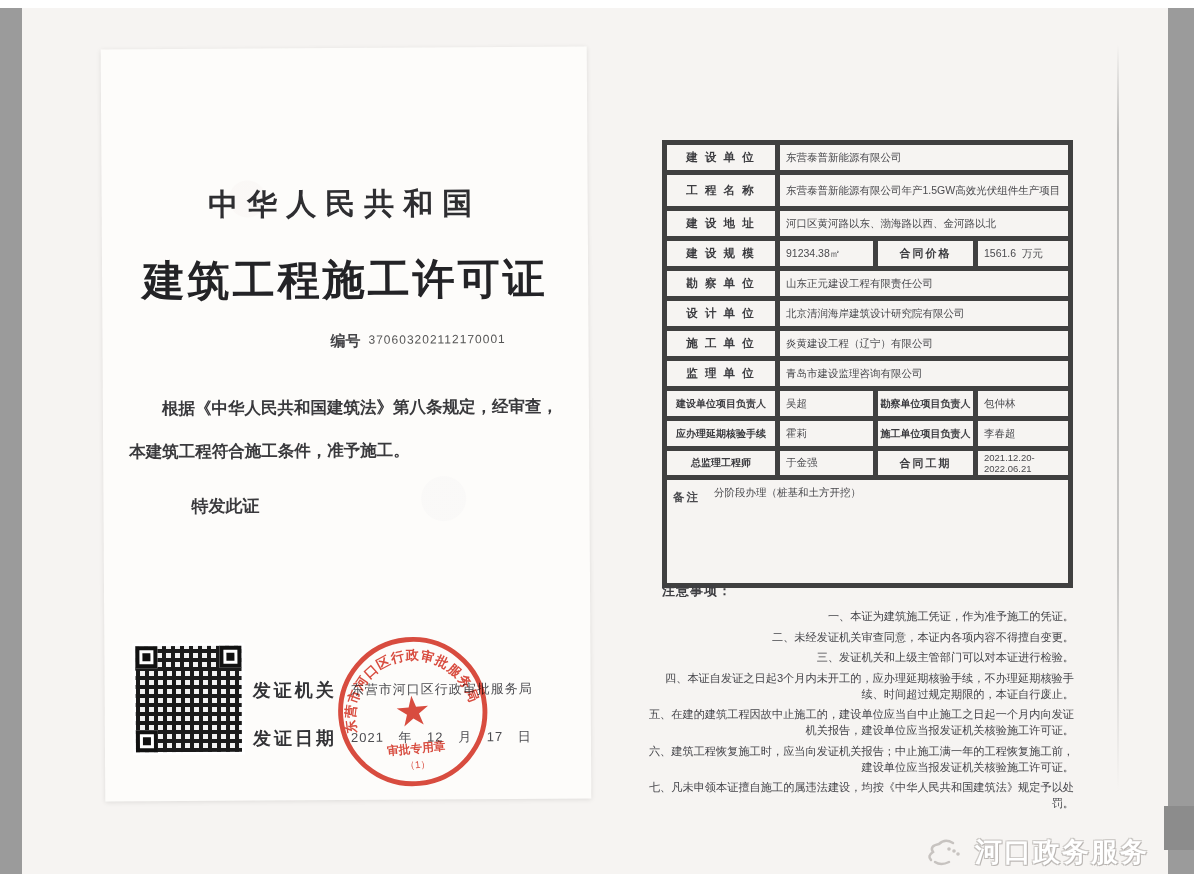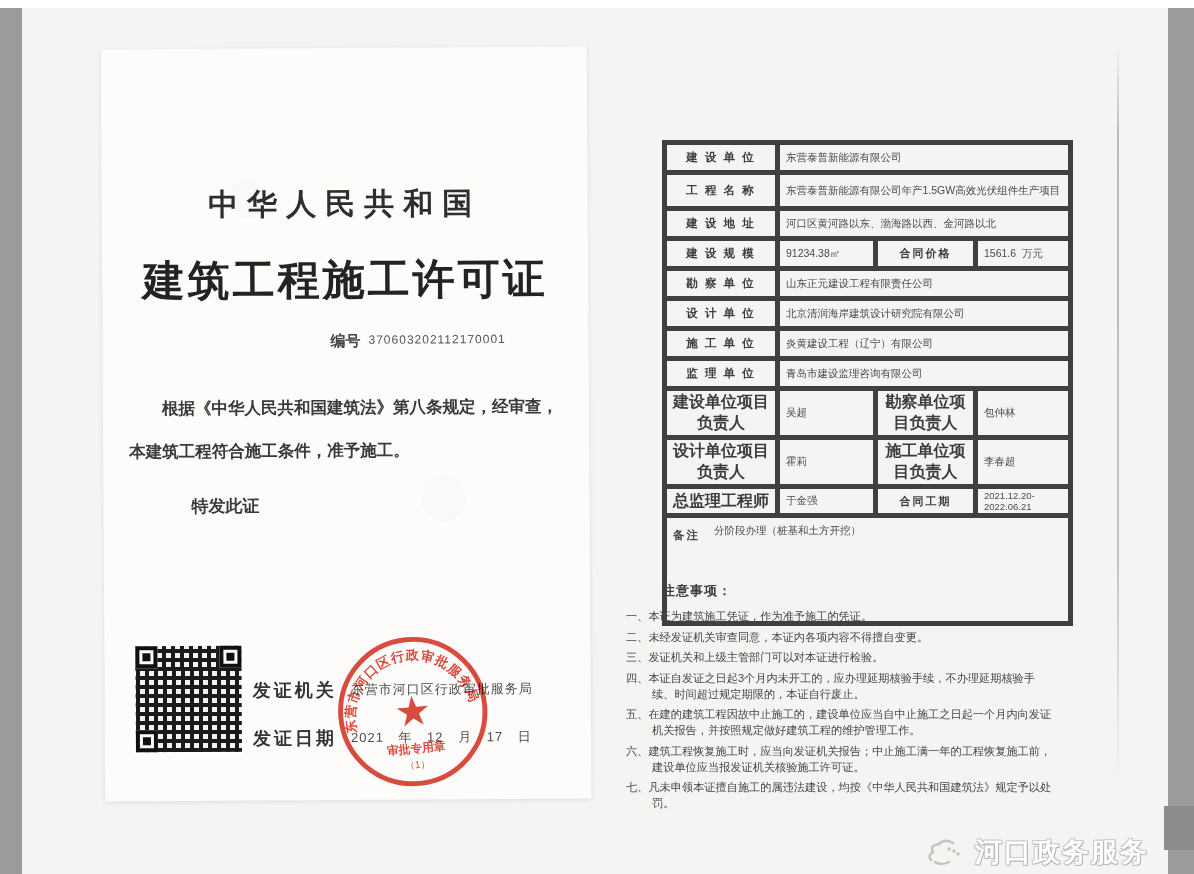--- a/index.html
+++ b/index.html
@@ -47,21 +47,21 @@
   .seal{position:absolute;left:230px;top:586px;width:156px;height:156px;opacity:.9;
     mix-blend-mode:multiply;transform:rotate(-5deg);}
 
   
   .permit-table{position:absolute;left:662px;top:140px;border-collapse:collapse;
     table-layout:fixed;width:406px;background:transparent;}
   .permit-table td{border:5px solid #404040;padding:1px 6px;font-size:10.5px;color:#4a4a4e;
     vertical-align:middle;overflow:hidden;}
   .permit-table{border:2px solid #4f4f52;}
   td.lab{text-align:center;font-size:11.5px;font-weight:bold;letter-spacing:2px;color:#3c3c40;}
-  td.lab-sm{text-align:center;font-size:16px;font-weight:bold;letter-spacing:0;color:#3c3c40;padding:1px 2px;}
+  td.lab-sm{text-align:center;font-size:10px;font-weight:bold;letter-spacing:0;color:#3c3c40;padding:1px 2px;}
   .h31{height:30px;} .h36{height:36px;padding-left:20px;} .h27{height:26px;} .hrem{height:108px;}
   td.remark-cell{vertical-align:top;padding-top:6px;}
   .remark-wrap{display:flex;gap:14px;align-items:flex-start;}
   .remark-wrap .rlab{font-size:11.5px;font-weight:bold;letter-spacing:2px;white-space:nowrap;margin-top:4px;}
   .notes-title{position:absolute;left:662px;top:582px;font-size:13px;font-weight:bold;color:#3e3e42;letter-spacing:1px;}
   .notes{position:absolute;left:660px;top:608px;width:428px;font-size:11.2px;line-height:16px;color:#45454a;}
   .notes .note{margin-bottom:4.5px;padding-left:26px;text-indent:-26px;}
 
   
   .footer-logo{position:absolute;left:925px;top:808px;display:flex;align-items:center;gap:10px;}
@@ -153,21 +153,21 @@
       <td class="lab">监 理 单 位</td>
       <td colspan="3">青岛市建设监理咨询有限公司</td>
     </tr>
     <tr class="h31">
       <td class="lab-sm">建设单位项目负责人</td>
       <td>吴超</td>
       <td class="lab-sm">勘察单位项目负责人</td>
       <td>包仲林</td>
     </tr>
     <tr class="h31">
-      <td class="lab-sm">设计单位项目负责人</td>
+      <td class="lab-sm">应办理延期核验手续</td>
       <td>霍莉</td>
       <td class="lab-sm">施工单位项目负责人</td>
       <td>李春超</td>
     </tr>
     <tr class="h27">
       <td class="lab-sm">总监理工程师</td>
       <td>于金强</td>
       <td class="lab-sm" style="letter-spacing:2px;font-size:11px;">合同工期</td>
       <td style="font-size:9.5px;letter-spacing:0;">2021.12.20-2022.06.21</td>
     </tr>
@@ -176,26 +176,26 @@
         <div class="remark-wrap">
           <span class="rlab">备注</span>
           <span>分阶段办理（桩基和土方开挖）</span>
         </div>
       </td>
     </tr>
   </tbody>
     </table>
 
   <div class="notes-title" style="left:640px;top:574px;">注意事项：</div>
-  <div class="notes" style="left:604px;top:600px;">
+  <div class="notes" style="left:624px;top:600px;text-align:right;">
     <div class="note">一、本证为建筑施工凭证，作为准予施工的凭证。</div>
     <div class="note">二、未经发证机关审查同意，本证内各项内容不得擅自变更。</div>
     <div class="note">三、发证机关和上级主管部门可以对本证进行检验。</div>
     <div class="note">四、本证自发证之日起3个月内未开工的，应办理延期核验手续，不办理延期核验手续、时间超过规定期限的，本证自行废止。</div>
-    <div class="note">五、在建的建筑工程因故中止施工的，建设单位应当自中止施工之日起一个月内向发证机关报告，并按照规定做好建筑工程的维护管理工作。</div>
+    <div class="note">五、在建的建筑工程因故中止施工的，建设单位应当自中止施工之日起一个月内向发证机关报告，建设单位应当报发证机关核验施工许可证。</div>
     <div class="note">六、建筑工程恢复施工时，应当向发证机关报告；中止施工满一年的工程恢复施工前，建设单位应当报发证机关核验施工许可证。</div>
     <div class="note">七、凡未申领本证擅自施工的属违法建设，均按《中华人民共和国建筑法》规定予以处罚。</div>
   </div>
 
   <div class="footer-logo" style="left:903px;top:826px;">
     <svg width="40" height="36" viewBox="0 0 40 36">
       <path d="M6 26 Q2 22 8 18 Q4 12 14 10 Q20 4 28 9" fill="none" stroke="#c7c3c0" stroke-width="2.5" stroke-linecap="round"></path>
       <circle cx="24" cy="15" r="1.8" fill="#c7c3c0"></circle>
       <circle cx="29" cy="17" r="1.8" fill="#c7c3c0"></circle>
       <circle cx="33" cy="20" r="1.8" fill="#c7c3c0"></circle>

